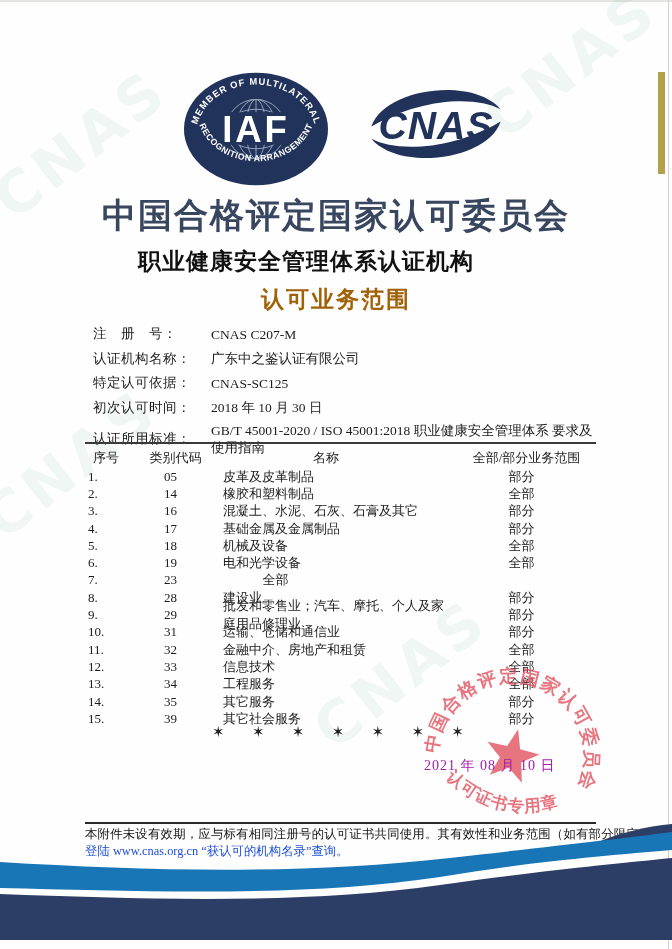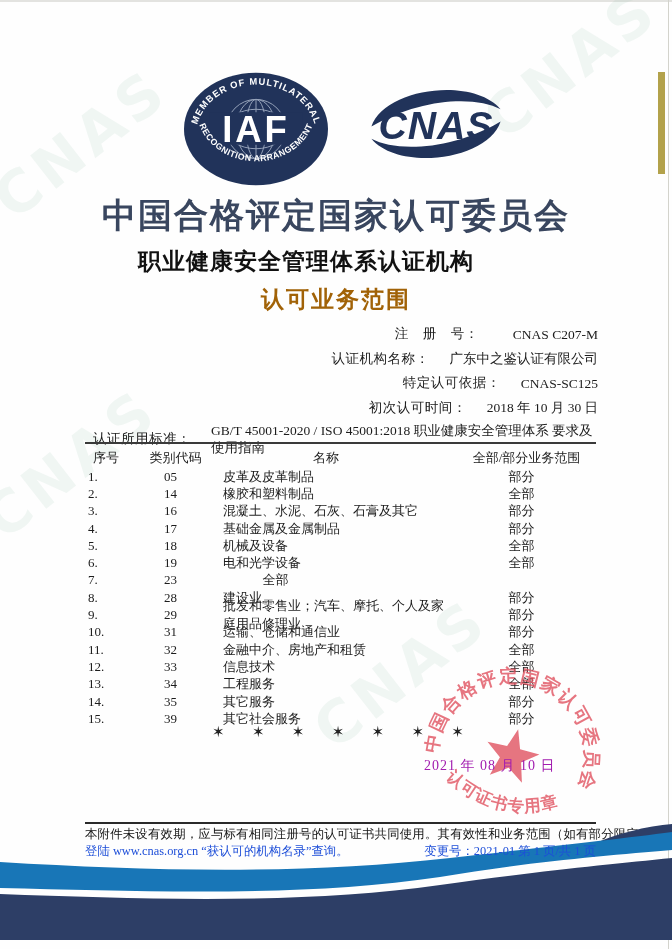--- a/index.html
+++ b/index.html
@@ -25,21 +25,21 @@
     font-family:"Liberation Sans","DejaVu Sans",sans-serif;font-weight:bold;
     font-size:34px;letter-spacing:2px;color:#39465f;}
   .title-sub1{position:absolute;top:246px;left:0;width:612px;text-align:center;
     font-family:"Liberation Sans","DejaVu Sans",sans-serif;font-weight:bold;
     font-size:23px;letter-spacing:1px;color:#111;}
   .title-sub2{position:absolute;top:284px;left:0;width:672px;text-align:center;
     font-family:"Liberation Sans","DejaVu Sans",sans-serif;font-weight:bold;
     font-size:23px;letter-spacing:2px;color:#a16207;}
   
   .fields{position:absolute;top:324px;left:93px;width:505px;font-size:13.5px;}
-  .frow{display:flex;align-items:center;margin-bottom:4.5px;min-height:20px;justify-content:flex-end;}
+  .frow{display:flex;align-items:center;margin-bottom:4.5px;min-height:20px;}
   .flabel{width:104px;flex:0 0 104px;letter-spacing:0.5px;}
   .fvals{margin-left:14px;line-height:17px;}
   .fv2:empty{display:none;}
   .fv1,.fv2{display:block;}
   
   .rule-top{position:absolute;top:442px;left:85px;width:511px;height:2px;background:#3a3a3a;}
   
   .table{position:absolute;top:447px;left:85px;width:511px;font-size:13px;}
   .thead{display:flex;height:21px;align-items:center;color:#222;}
   .trow{display:flex;height:17.3px;align-items:center;}
@@ -309,21 +309,20 @@
       </text>
     </g>
   </svg>
 
   <div class="cert-date">2021 年 08 月 10 日</div>
 
   <div class="rule-bottom"></div>
   <div class="foot1">本附件未设有效期，应与标有相同注册号的认可证书共同使用。其有效性和业务范围（如有部分限定）可</div>
   <div class="foot2">
     <span>登陆 www.cnas.org.cn “获认可的机构名录”查询。</span>
-    <span>变更号：2021-01 第 1 页/共 1 页</span>
   </div>
 
   <svg class="waves" width="672" height="125" viewBox="0 0 672 125">
     <path fill="#2d3e66" d="M672,0 L672,11 C640,13 608,19 580,26 C615,9 648,2 672,0 Z"></path>
     <path fill="#1876b7" d="M0,38 C150,47 300,51 450,34 C545,23 620,15 672,8
          L672,26 C610,31 520,39 440,53 C300,74 140,67 0,64 Z"></path>
     <path fill="#2d3e66" d="M0,70 C140,75 300,81 440,61 C540,47 612,40 672,34
          L672,116 L0,116 Z"></path>
   </svg>
 

